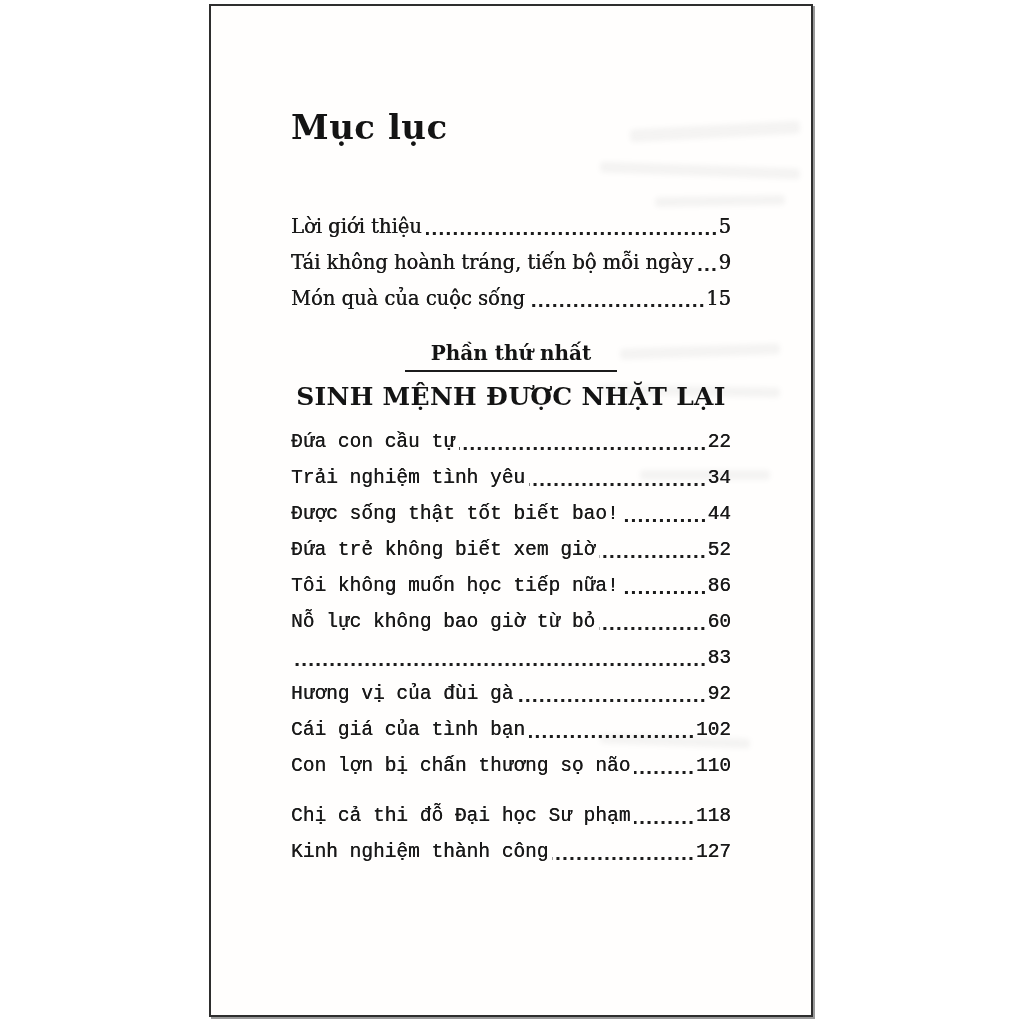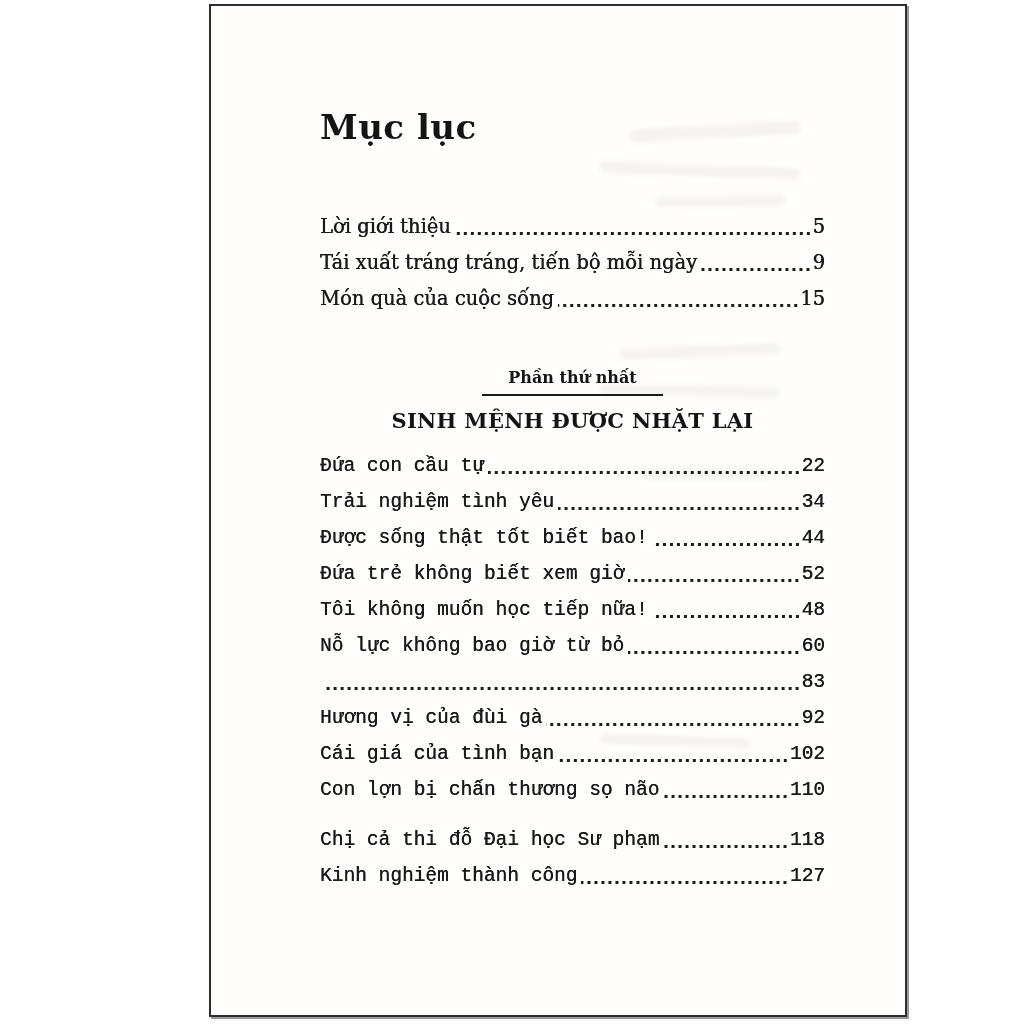--- a/index.html
+++ b/index.html
@@ -14,27 +14,26 @@
     position: relative;
     width: 1024px;
     height: 1024px;
     background: #ffffff;
     overflow: hidden;
   }
   .page {
     position: relative;
     box-sizing: border-box;
     margin: 4px 0 0 209px;
-    width: 698px;
+    width: 604px;
     height: 1013px;
     background: #fffefd;
     border: 2px solid #2e2e2e;
     box-shadow: 2px 2px 0 #9a9a9a;
     overflow: hidden;
-    padding-left: 29px;
   }
   .content {
     position: relative;
     padding: 0 80px;
     color: #191919;
   }
   .book-title {
     margin: 104px 0 0 0;
     font-size: 34px;
     line-height: 35px;
@@ -70,31 +69,30 @@
   .toc-page {
     flex: 0 0 auto;
     text-shadow: 0.3px 0 0 currentColor;
   }
   .section-head {
     margin-top: 24px;
     text-align: center;
   }
   .part-label {
     display: inline-block;
-    font-size: 16px;
+    font-size: 20px;
     line-height: 25px;
     font-weight: 700;
     padding: 0 26px 4px 26px;
     border-bottom: 2px solid #1c1c1c;
     color: #141414;
-    margin-top: 24px;
   }
   .part-title {
     margin-top: 12px;
-    font-size: 21px;
+    font-size: 25px;
     line-height: 26px;
     font-weight: 700;
     letter-spacing: 0.3px;
     color: #141414;
   }
   
   .artifact {
     position: absolute;
     background: #7d7d7d;
     opacity: 0.08;
@@ -126,21 +124,21 @@
       <h1 class="book-title">Mục lục</h1>
       <div id="toc">
           <div class="toc-block front-matter">
   <div class="toc-row">
     <span class="toc-title">Lời giới thiệu</span>
     <span class="toc-leader"></span>
     <span class="toc-page">5</span>
   </div>
 
   <div class="toc-row">
-    <span class="toc-title">Tái xuất tráng tráng, tiến bộ mỗi ngày</span>
+    <span class="toc-title">Tái không hoành tráng, tiến bộ mỗi ngày</span>
     <span class="toc-leader"></span>
     <span class="toc-page">9</span>
   </div>
 
   <div class="toc-row">
     <span class="toc-title">Món quà của cuộc sống</span>
     <span class="toc-leader"></span>
     <span class="toc-page">15</span>
   </div>
 </div>
@@ -169,21 +167,21 @@
 
   <div class="toc-row">
     <span class="toc-title">Đứa trẻ không biết xem giờ</span>
     <span class="toc-leader"></span>
     <span class="toc-page">52</span>
   </div>
 
   <div class="toc-row">
     <span class="toc-title">Tôi không muốn học tiếp nữa!</span>
     <span class="toc-leader"></span>
-    <span class="toc-page">48</span>
+    <span class="toc-page">86</span>
   </div>
 
   <div class="toc-row">
     <span class="toc-title">Nỗ lực không bao giờ từ bỏ</span>
     <span class="toc-leader"></span>
     <span class="toc-page">60</span>
   </div>
 
   <div class="toc-row">
     <span class="toc-leader"></span>

